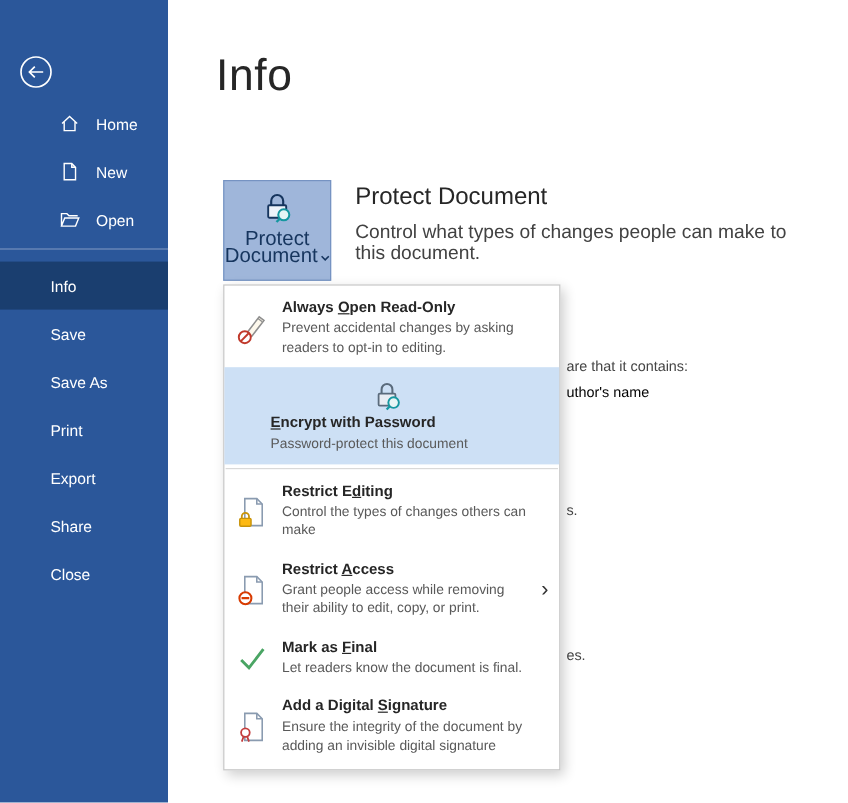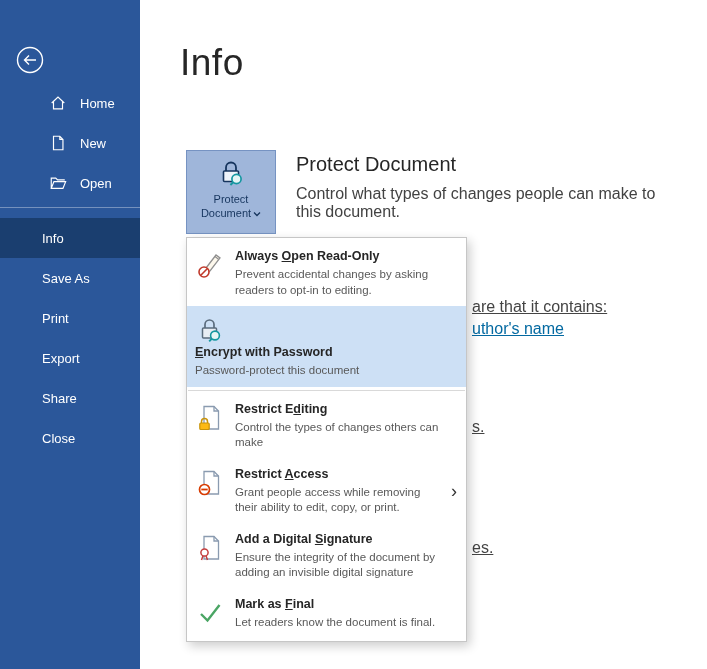--- a/index.html
+++ b/index.html
@@ -15,32 +15,32 @@
   .nav-item .nav-icon { width:20px; height:20px; margin-right:12px; display:inline-flex; align-items:center; justify-content:center; }
   .sidebar-divider { position:absolute; left:0; top:207px; width:100%; height:1px; background:rgba(255,255,255,0.35); }
   .nav-group-main { position:absolute; left:0; top:218px; width:100%; }
   .nav-item2 { display:flex; align-items:center; height:40px; padding-left:42px; color:#fff; font-size:13px; cursor:pointer; }
   .nav-item2.selected { background:#1a3e6f; }
 
   
   .page-title { position:absolute; left:180px; top:42px; font-size:37px; font-weight:300; color:#262626; letter-spacing:0.5px; }
 
   .protect-tile { position:absolute; left:186px; top:150px; width:90px; height:84px; background:#9fb6da; border:1px solid #7693c2; display:flex; flex-direction:column; align-items:center; padding-top:7px; cursor:pointer; }
-  .protect-tile .tile-label { margin-top:4px; font-size:11px; line-height:14px; color:#16355e; text-align:center; font-family:"Liberation Sans",sans-serif; }
+  .protect-tile .tile-label { margin-top:4px; font-size:17px; line-height:14px; color:#16355e; text-align:center; font-family:"Liberation Sans",sans-serif; }
   .tile-chevron { display:inline-block; margin-left:2px; }
 
   .protect-head { position:absolute; left:296px; top:153px; font-size:20px; font-weight:400; color:#262626; }
   .protect-desc { position:absolute; left:296px; top:185px; font-size:16px; color:#424242; max-width:380px; }
 
   
-  .fragment { position:absolute; font-size:16px; color:#444; z-index:1; white-space:nowrap;text-decoration:underline; }
+  .fragment { position:absolute; font-size:12px; color:#444; z-index:1; white-space:nowrap; }
 
   
   .menu { position:absolute; left:186px; top:237px; width:281px; background:#fff; border:1px solid #c6c6c6; box-shadow:3px 4px 10px rgba(0,0,0,0.20); z-index:10; padding:3px 0; }
-  .menu-item { display:flex; align-items:flex-start; padding:8px 6px 8px 8px; cursor:pointer; }
+  .menu-item { display:flex; align-items:center; padding:8px 6px 8px 8px; cursor:pointer; }
   .menu-item.highlighted { background:#cde0f5;flex-direction:column; }
   .mi-icon { flex:none; width:30px; height:30px; margin-right:10px; margin-top:1px; display:inline-flex; align-items:center; justify-content:center; }
   .mi-text { display:flex; flex-direction:column; width:204px; }
   .mi-title { font-size:12.5px; font-weight:700; color:#262626; line-height:15px; margin-bottom:3px; }
   .mi-title u { text-decoration:underline; }
   .mi-desc { font-size:11.5px; color:#595959; line-height:15.5px; }
   .menu-sep { height:1px; background:#d9d9d9; margin:3px 1px; }
   .submenu-arrow { margin-left:auto; align-self:center; font-size:18px; color:#333; line-height:1; padding-right:3px; }
 </style>
 </head>
@@ -83,20 +83,23 @@
       </div>
     </div>
 
     <div class="sidebar-divider"></div>
 
     <div class="nav-group-main">
       <div class="nav-item2 selected">
           <span>Info</span>
         </div>
       <div class="nav-item2">
+          <span>Save</span>
+        </div>
+      <div class="nav-item2">
           <span>Save As</span>
         </div>
       <div class="nav-item2">
           <span>Print</span>
         </div>
       <div class="nav-item2">
           <span>Export</span>
         </div>
       <div class="nav-item2">
           <span>Share</span>
@@ -121,21 +124,21 @@
       <span>Document</span><span class="tile-chevron"><svg width="8" height="6" viewBox="0 0 8 6">
             <path d="M1 1.5 L4 4.5 L7 1.5" fill="none" stroke="#16355e" stroke-width="1.3"></path>
           </svg></span>
     </span>
   </button>
 
   <h2 class="protect-head">Protect Document</h2>
   <p class="protect-desc">Control what types of changes people can make to this document.</p>
 
   <span class="fragment" style="left:472px; top:298px;">are that it contains:</span>
-  <span class="fragment" style="left:472px; top:320px; color:#0369a1;text-align:center;">uthor's name</span>
+  <span class="fragment" style="left:472px; top:320px; color:#000000;text-align:center;">uthor's name</span>
   <span class="fragment" style="left:472px; top:418px;">s.</span>
   <span class="fragment" style="left:472px; top:539px;">es.</span>
 
   <div class="menu">
 
     <div class="menu-item">
       <span class="mi-icon">
         <svg width="28" height="28" viewBox="0 0 28 28">
           <path d="M10 17 L20 4 L24 7 L14 20 L9 21.5 Z" fill="#fdf8ec" stroke="#8f8f8f" stroke-width="1.3"></path>
           <line x1="19" y1="5.5" x2="22.5" y2="8.2" stroke="#8f8f8f" stroke-width="1.1"></line>
@@ -193,39 +196,39 @@
       <span class="mi-text">
         <span class="mi-title"><span>Restrict </span><u>A</u><span>ccess</span></span>
         <span class="mi-desc">Grant people access while removing their ability to edit, copy, or print.</span>
       </span>
       <span class="submenu-arrow">›</span>
     </div>
 
     <div class="menu-item">
       <span class="mi-icon">
         <svg width="28" height="28" viewBox="0 0 28 28">
+          <path d="M5 15 L11.5 21.5 L23.5 6" fill="none" stroke="#4aa564" stroke-width="2.4"></path>
+        </svg>
+      </span>
+      <span class="mi-text">
+        <span class="mi-title"><span>Mark as </span><u>F</u><span>inal</span></span>
+        <span class="mi-desc">Let readers know the document is final.</span>
+      </span>
+    </div>
+
+    <div class="menu-item">
+      <span class="mi-icon">
+        <svg width="28" height="28" viewBox="0 0 28 28">
           <path d="M8 2.5 h10 l4.5 4.5 v18 H8 z" fill="#fff" stroke="#8a9bb0" stroke-width="1.3"></path>
           <path d="M18 2.5 v4.5 h4.5" fill="none" stroke="#8a9bb0" stroke-width="1.3"></path>
           <circle cx="8.5" cy="18.5" r="3.6" fill="#fff" stroke="#c43e3e" stroke-width="1.5"></circle>
           <path d="M7 21.8 L5.5 26 M10 21.8 L11.5 26" fill="none" stroke="#c43e3e" stroke-width="1.5"></path>
         </svg>
       </span>
       <span class="mi-text">
         <span class="mi-title"><span>Add a Digital </span><u>S</u><span>ignature</span></span>
         <span class="mi-desc">Ensure the integrity of the document by adding an invisible digital signature</span>
       </span>
     </div>
 
-    <div class="menu-item">
-      <span class="mi-icon">
-        <svg width="28" height="28" viewBox="0 0 28 28">
-          <path d="M5 15 L11.5 21.5 L23.5 6" fill="none" stroke="#4aa564" stroke-width="2.4"></path>
-        </svg>
-      </span>
-      <span class="mi-text">
-        <span class="mi-title"><span>Mark as </span><u>F</u><span>inal</span></span>
-        <span class="mi-desc">Let readers know the document is final.</span>
-      </span>
-    </div>
-
   </div>
 
 </div>
 
 </body></html>

